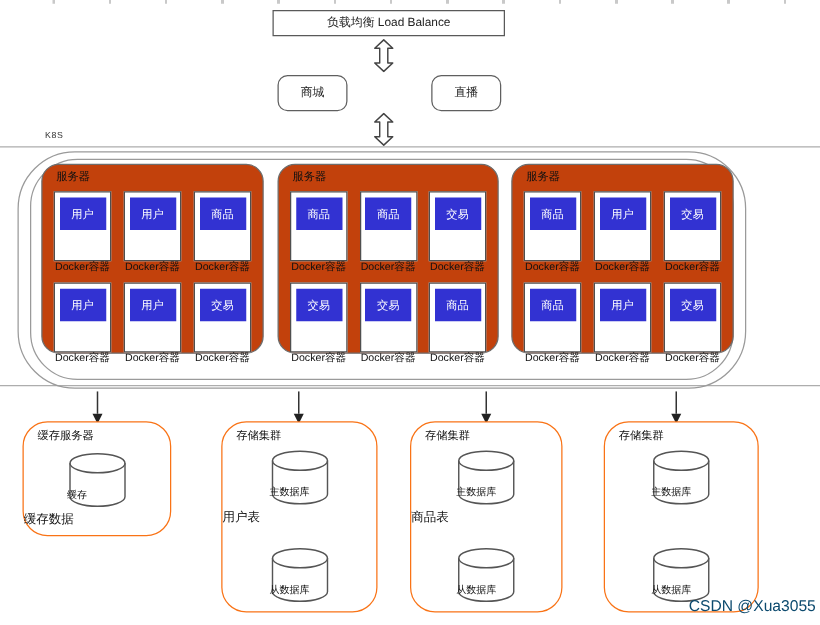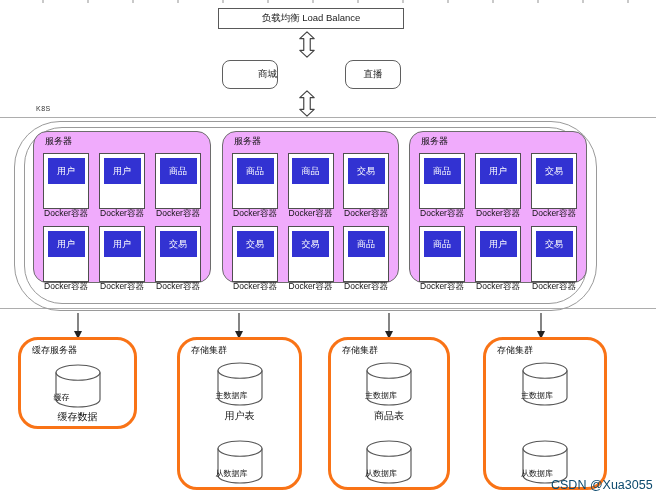--- a/index.html
+++ b/index.html
@@ -8,64 +8,64 @@
     font-family:"Liberation Sans","DejaVu Sans",sans-serif;color:#222;
   }
   
   .top-ticks{position:absolute;top:0;left:42px;right:0;height:3px;
     background:repeating-linear-gradient(90deg,#c9c9c9 0 2px,transparent 2px 45px);}
 
   .box{position:absolute;border:1px solid #595959;background:#fff;box-sizing:border-box;
     display:flex;align-items:center;justify-content:center;text-align:center;}
   .lb-box{left:218px;top:8px;width:186px;height:21px;font-size:9.5px;}
   .svc-box{width:56px;height:29px;border-radius:8px;font-size:9.5px;border-color:#5f5f5f;}
-  .svc-mall{left:222px;top:60px;justify-content:flex-end;}
+  .svc-mall{left:222px;top:60px;}
   .svc-live{left:345px;top:60px;}
 
   .hline{position:absolute;left:0;width:656px;height:0;border-top:1px solid #adadad;}
   .hline-top{top:117px;} .hline-bottom{top:308px;}
 
   .k8s-label{position:absolute;left:36px;top:105px;font-size:7px;color:#333;letter-spacing:.5px;}
 
   .outer-container{position:absolute;left:14px;top:121px;width:583px;height:190px;
     border:1px solid #9a9a9a;border-radius:46px;box-sizing:border-box;}
   .inner-container{position:absolute;left:24px;top:127px;width:563px;height:177px;
     border:1px solid #9a9a9a;border-radius:38px;box-sizing:border-box;}
 
   .server{position:absolute;top:131px;width:178px;height:152px;border:1px solid #6d6d6d;
-    border-radius:14px;background:#f0abfc;box-sizing:border-box;}
+    border-radius:14px;background:#c2410c;box-sizing:border-box;}
   .server-1{left:33px;} .server-2{left:222px;width:177px;} .server-3{left:409px;}
   .server-label{position:absolute;left:11px;top:3px;font-size:9px;color:#111;}
   .unit-row{position:absolute;left:9px;right:9px;display:flex;justify-content:space-between;}
   .row-a{top:21px;} .row-b{top:94px;}
   .unit{width:46px;height:56px;border:1px solid #4f4f4f;background:#fff;box-sizing:border-box;
     text-align:center;}
   .chip{margin:4px auto 0;width:37px;height:26px;background:#3232d2;color:#fff;
     font-size:9px;line-height:26px;}
   .unit-label{font-size:8.5px;margin-top:24px;color:#111;white-space:nowrap;}
 
   .down-arrow{position:absolute;top:313px;width:10px;height:26px;}
   .da-1{left:73px;} .da-2{left:234px;} .da-3{left:384px;} .da-4{left:536px;}
 
   .double-arrow{position:absolute;width:22px;height:27px;left:296px;}
   .dbl-1{top:31px;} .dbl-2{top:90px;}
 
-  .store{position:absolute;top:337px;border:3px solid #f97316;border-radius:20px;
+  .store{position:absolute;top:337px;border:1px solid #f97316;border-radius:20px;
     background:#fff;box-sizing:border-box;}
   .store-1{left:18px;width:119px;height:92px;}
   .store-2{left:177px;width:125px;height:153px;}
   .store-3{left:328px;width:122px;height:153px;}
   .store-4{left:483px;width:124px;height:153px;}
   .store-label{position:absolute;left:11px;top:4px;font-size:9px;color:#111;}
   .cyl{position:absolute;left:50%;transform:translateX(-50%);width:48px;height:44px;}
   .cyl-a{top:22px;} .cyl-b{top:100px;} .cyl-single{top:24px;}
   .cyl svg{position:absolute;left:0;top:0;}
   .cyl-label{position:absolute;left:0;bottom:5px;width:100%;
     font-size:8px;color:#111;white-space:nowrap;}
-  .store-caption{position:absolute;left:0;width:100%;text-align:center;top:69px;
+  .store-caption{position:absolute;left:0;width:100%;text-align:left;top:69px;
     font-size:10px;color:#111;}
   .store-1 .store-caption{top:70px;}
 
   .watermark{position:absolute;left:551px;top:478px;font-size:12.5px;color:#0c4a6e;
     white-space:nowrap;}
 </style>
 </head>
 <body>
 
 <div id="stage">

